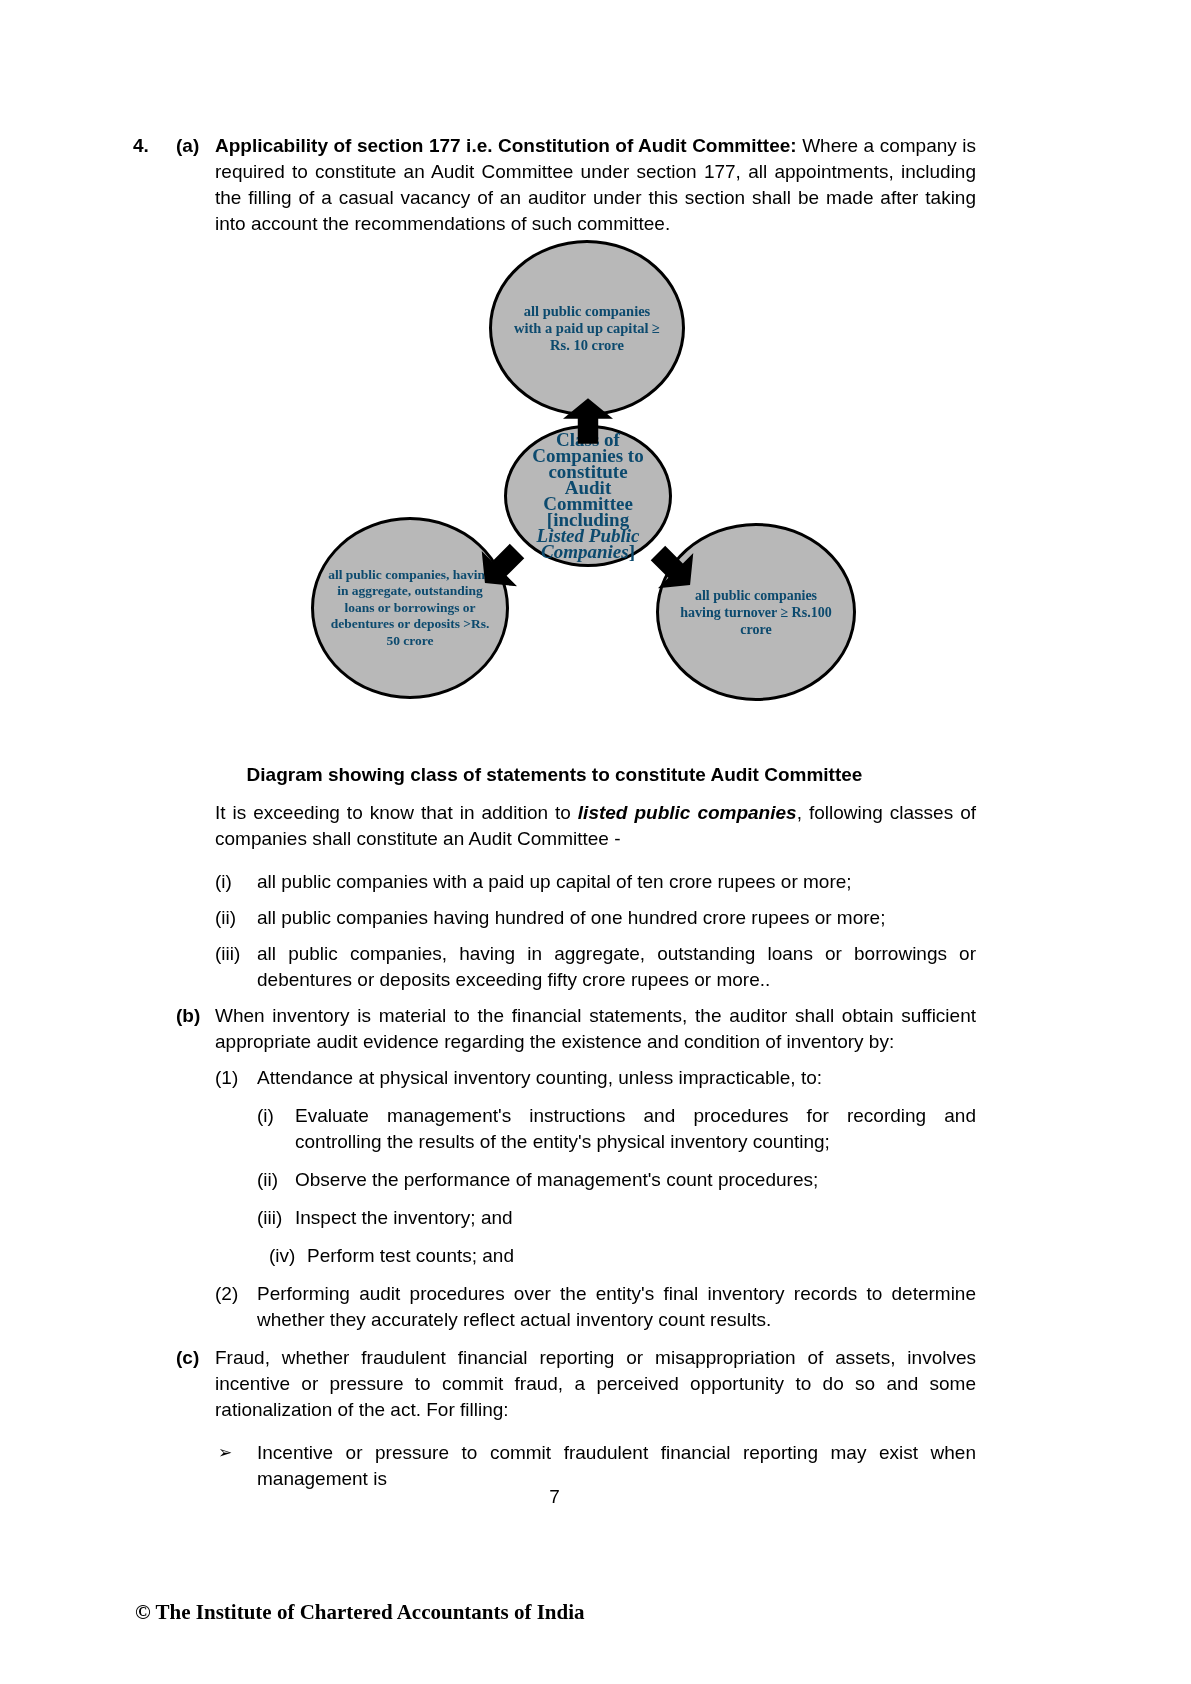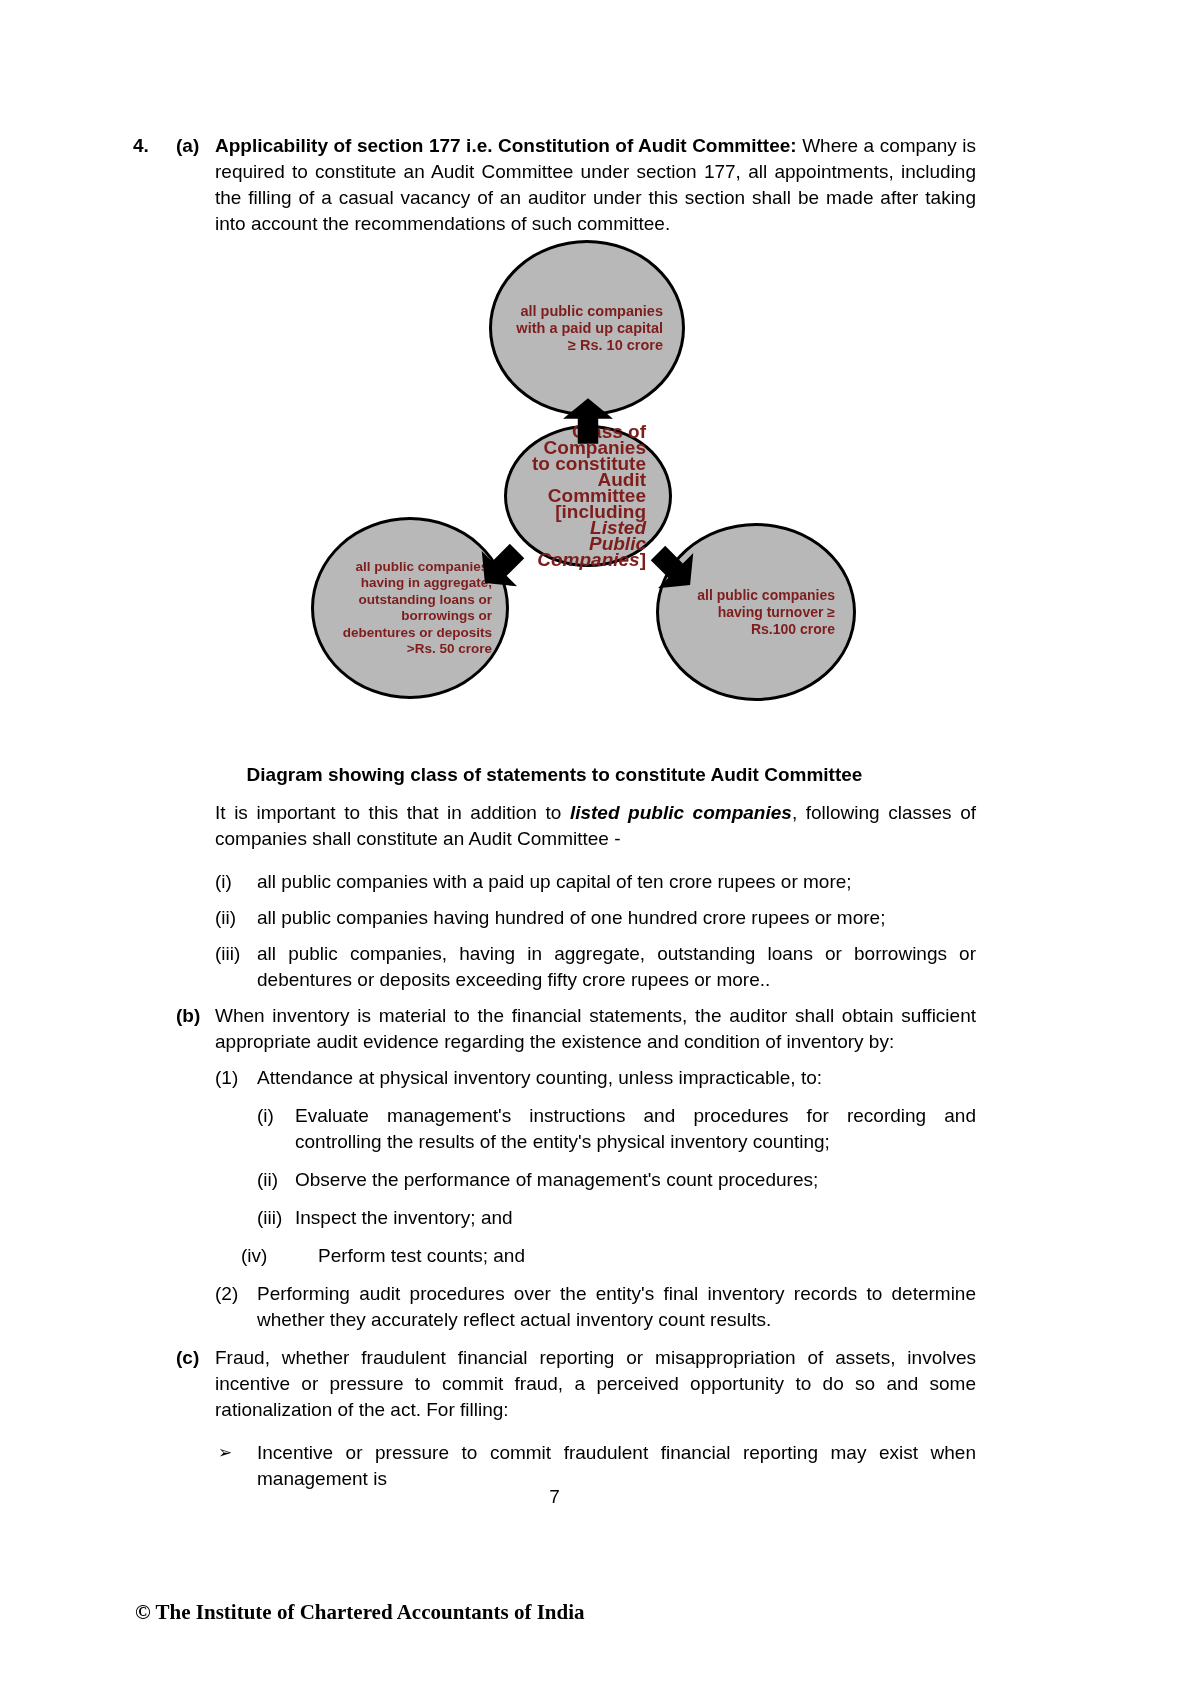--- a/index.html
+++ b/index.html
@@ -17,22 +17,23 @@
   .b  { font-weight:bold; }
   .bi { font-weight:bold; font-style:italic; }
 
   
   .diagram { position:absolute; left:0; top:238px; width:1191px; height:472px; }
   .ellipse {
     position:absolute; box-sizing:border-box;
     border:3px solid #000; border-radius:50%;
     background:#b8b8b8;
     display:flex; align-items:center; justify-content:center;
-    text-align:right; font-weight:bold; color:#7f1d1d;
+    text-align:center; font-weight:bold; color:#0c4a6e;
     z-index:1;
+    font-family:Liberation Serif, serif;
   }
   .ellipse .inner { display:block; }
   .arrow { position:absolute; z-index:2; width:50px; height:46px; }
   .arrow svg { display:block; width:100%; height:100%; }
   .arrow polygon { fill:#000; }
   .rot135 { transform:rotate(135deg); }
   .rot225 { transform:rotate(225deg); }
 
   .caption { font-weight:bold; text-align:center; }
   .pagenum { text-align:center; }
@@ -82,21 +83,21 @@
     </div>
     <div class="arrow rot135" style="left:649px; top:308px;">
       <svg viewBox="0 0 44 40">
           <polygon points="22,0 44,18 31,18 31,40 13,40 13,18 0,18"></polygon>
         </svg>
     </div>
   </div>
 
   <div class="abs caption" style="left:133px; top:762px; width:843px;">Diagram showing class of statements to constitute Audit Committee</div>
 
-  <div class="abs txt" style="left:215px; top:800px; width:761px;"><span>It is important to this that in addition to </span><span class="bi">listed public companies</span><span>, following classes of companies shall constitute an Audit Committee -</span></div>
+  <div class="abs txt" style="left:215px; top:800px; width:761px;"><span>It is exceeding to know that in addition to </span><span class="bi">listed public companies</span><span>, following classes of companies shall constitute an Audit Committee -</span></div>
 
   <div class="abs row" style="left:215px; top:869px; width:761px;">
     <div class="m" style="width:42px;">(i)</div>
     <div class="txt">all public companies with a paid up capital of ten crore rupees or more;</div>
   </div>
   <div class="abs row" style="left:215px; top:905px; width:761px;">
     <div class="m" style="width:42px;">(ii)</div>
     <div class="txt">all public companies having hundred of one hundred crore rupees or more;</div>
   </div>
   <div class="abs row" style="left:215px; top:941px; width:761px;">
@@ -119,21 +120,21 @@
     <div class="txt">Evaluate management's instructions and procedures for recording and controlling the results of the entity's physical inventory counting;</div>
   </div>
   <div class="abs row" style="left:257px; top:1167px; width:719px;">
     <div class="m" style="width:38px;">(ii)</div>
     <div class="txt">Observe the performance of management's count procedures;</div>
   </div>
   <div class="abs row" style="left:257px; top:1205px; width:719px;">
     <div class="m" style="width:38px;">(iii)</div>
     <div class="txt">Inspect the inventory; and</div>
   </div>
-  <div class="abs row" style="left:241px; top:1243px; width:719px;gap:39px;">
+  <div class="abs row" style="left:269px; top:1243px; width:719px;">
     <div class="m" style="width:38px;">(iv)</div>
     <div class="txt">Perform test counts; and</div>
   </div>
 
   <div class="abs row" style="left:215px; top:1281px; width:761px;">
     <div class="m" style="width:42px;">(2)</div>
     <div class="txt">Performing audit procedures over the entity's final inventory records to determine whether they accurately reflect actual inventory count results.</div>
   </div>
 
   <div class="abs row" style="left:176px; top:1345px; width:800px;">

